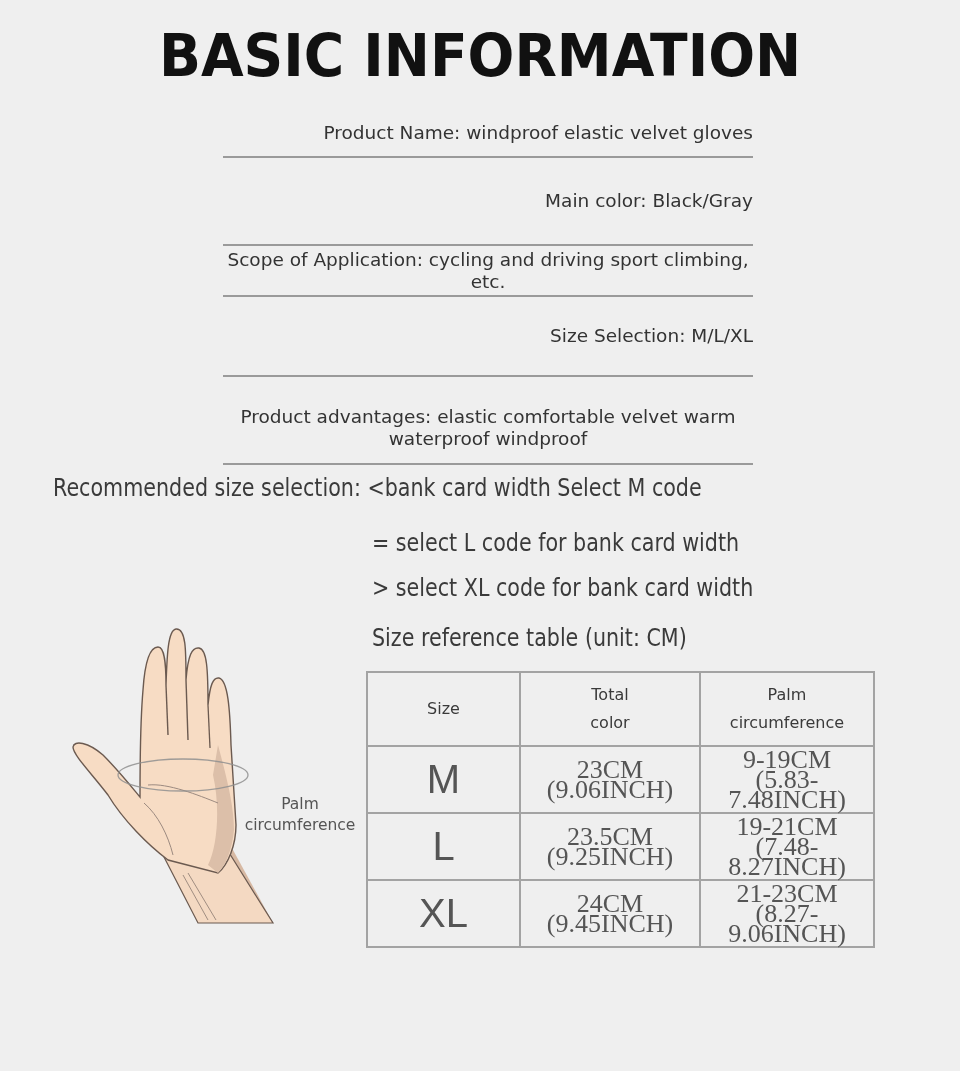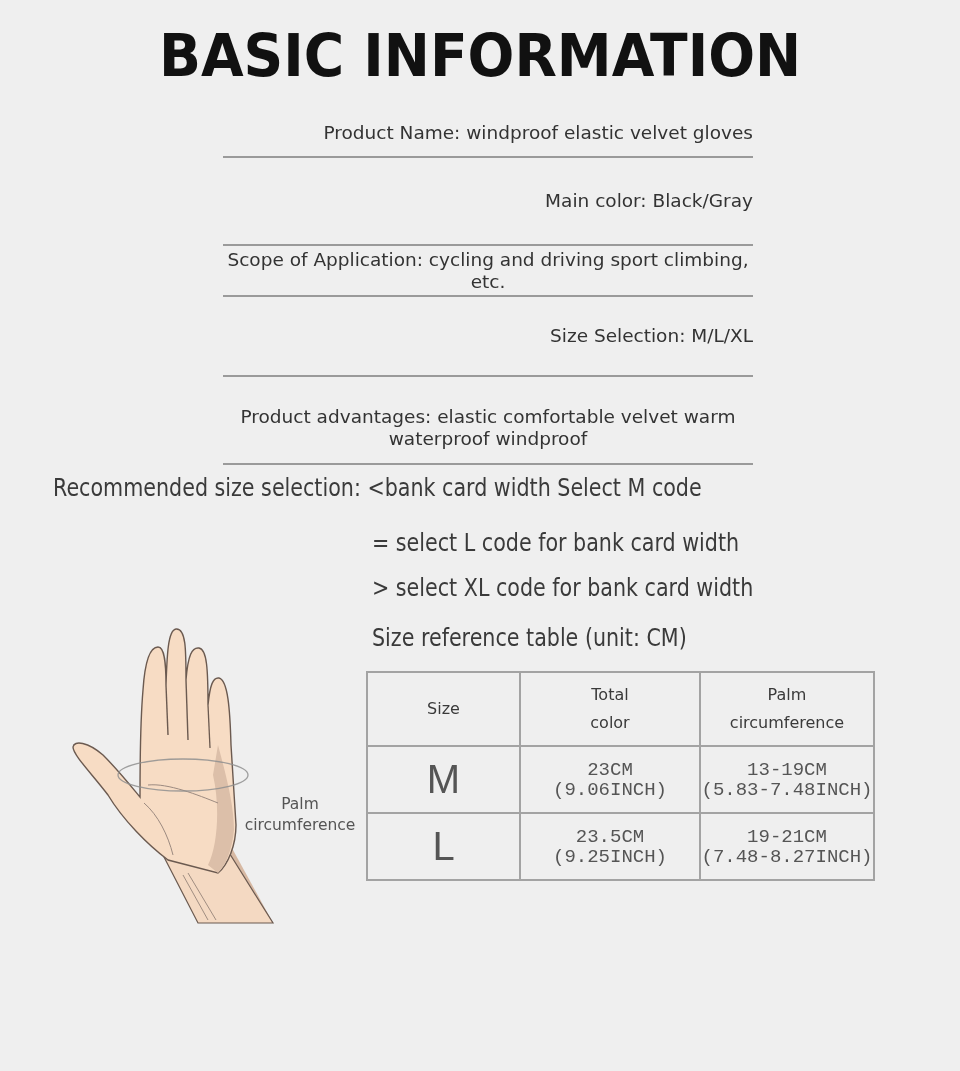--- a/index.html
+++ b/index.html
@@ -72,21 +72,21 @@
       padding: 0;
     }
     .size-table th {
       height: 72px; font-size: 16px; color: #3a3a3a; line-height: 28px;
     }
     .size-table td { height: 65px; }
     .col1 { width: 151px; }
     .col2 { width: 178px; border-radius: 7px; }
     .col3 { width: 172px; }
     .size-cell { font-family: "Liberation Sans", sans-serif; font-size: 40px; color: #555; font-weight: normal; }
-    .val-cell { font-family: Liberation Mono, monospace; font-size: 19px; color: #555; line-height: 20px; }
+    .val-cell { font-family: Liberation Serif, serif; font-size: 26px; color: #555; line-height: 20px; }
     .val-cell span { display: block; }
   </style>
 </head>
 <body>
 
 <div class="title">BASIC INFORMATION</div>
 
 <div class="info-list">
   <div class="info-item i1">
     <span>Product Name: windproof elastic velvet gloves</span>
@@ -168,29 +168,40 @@
     </tr>
   </thead>
   <tbody>
     <tr>
       <td class="size-cell">M</td>
       <td class="val-cell">
         <span>23CM</span>
         <span>(9.06INCH)</span>
       </td>
       <td class="val-cell">
-        <span>13-19CM</span>
+        <span>9-19CM</span>
         <span>(5.83-7.48INCH)</span>
       </td>
     </tr>
     <tr>
       <td class="size-cell">L</td>
       <td class="val-cell">
         <span>23.5CM</span>
         <span>(9.25INCH)</span>
       </td>
       <td class="val-cell">
         <span>19-21CM</span>
         <span>(7.48-8.27INCH)</span>
       </td>
     </tr>
+    <tr>
+      <td class="size-cell">XL</td>
+      <td class="val-cell">
+        <span>24CM</span>
+        <span>(9.45INCH)</span>
+      </td>
+      <td class="val-cell">
+        <span>21-23CM</span>
+        <span>(8.27-9.06INCH)</span>
+      </td>
+    </tr>
   </tbody>
 </table>
 
 </body></html>

